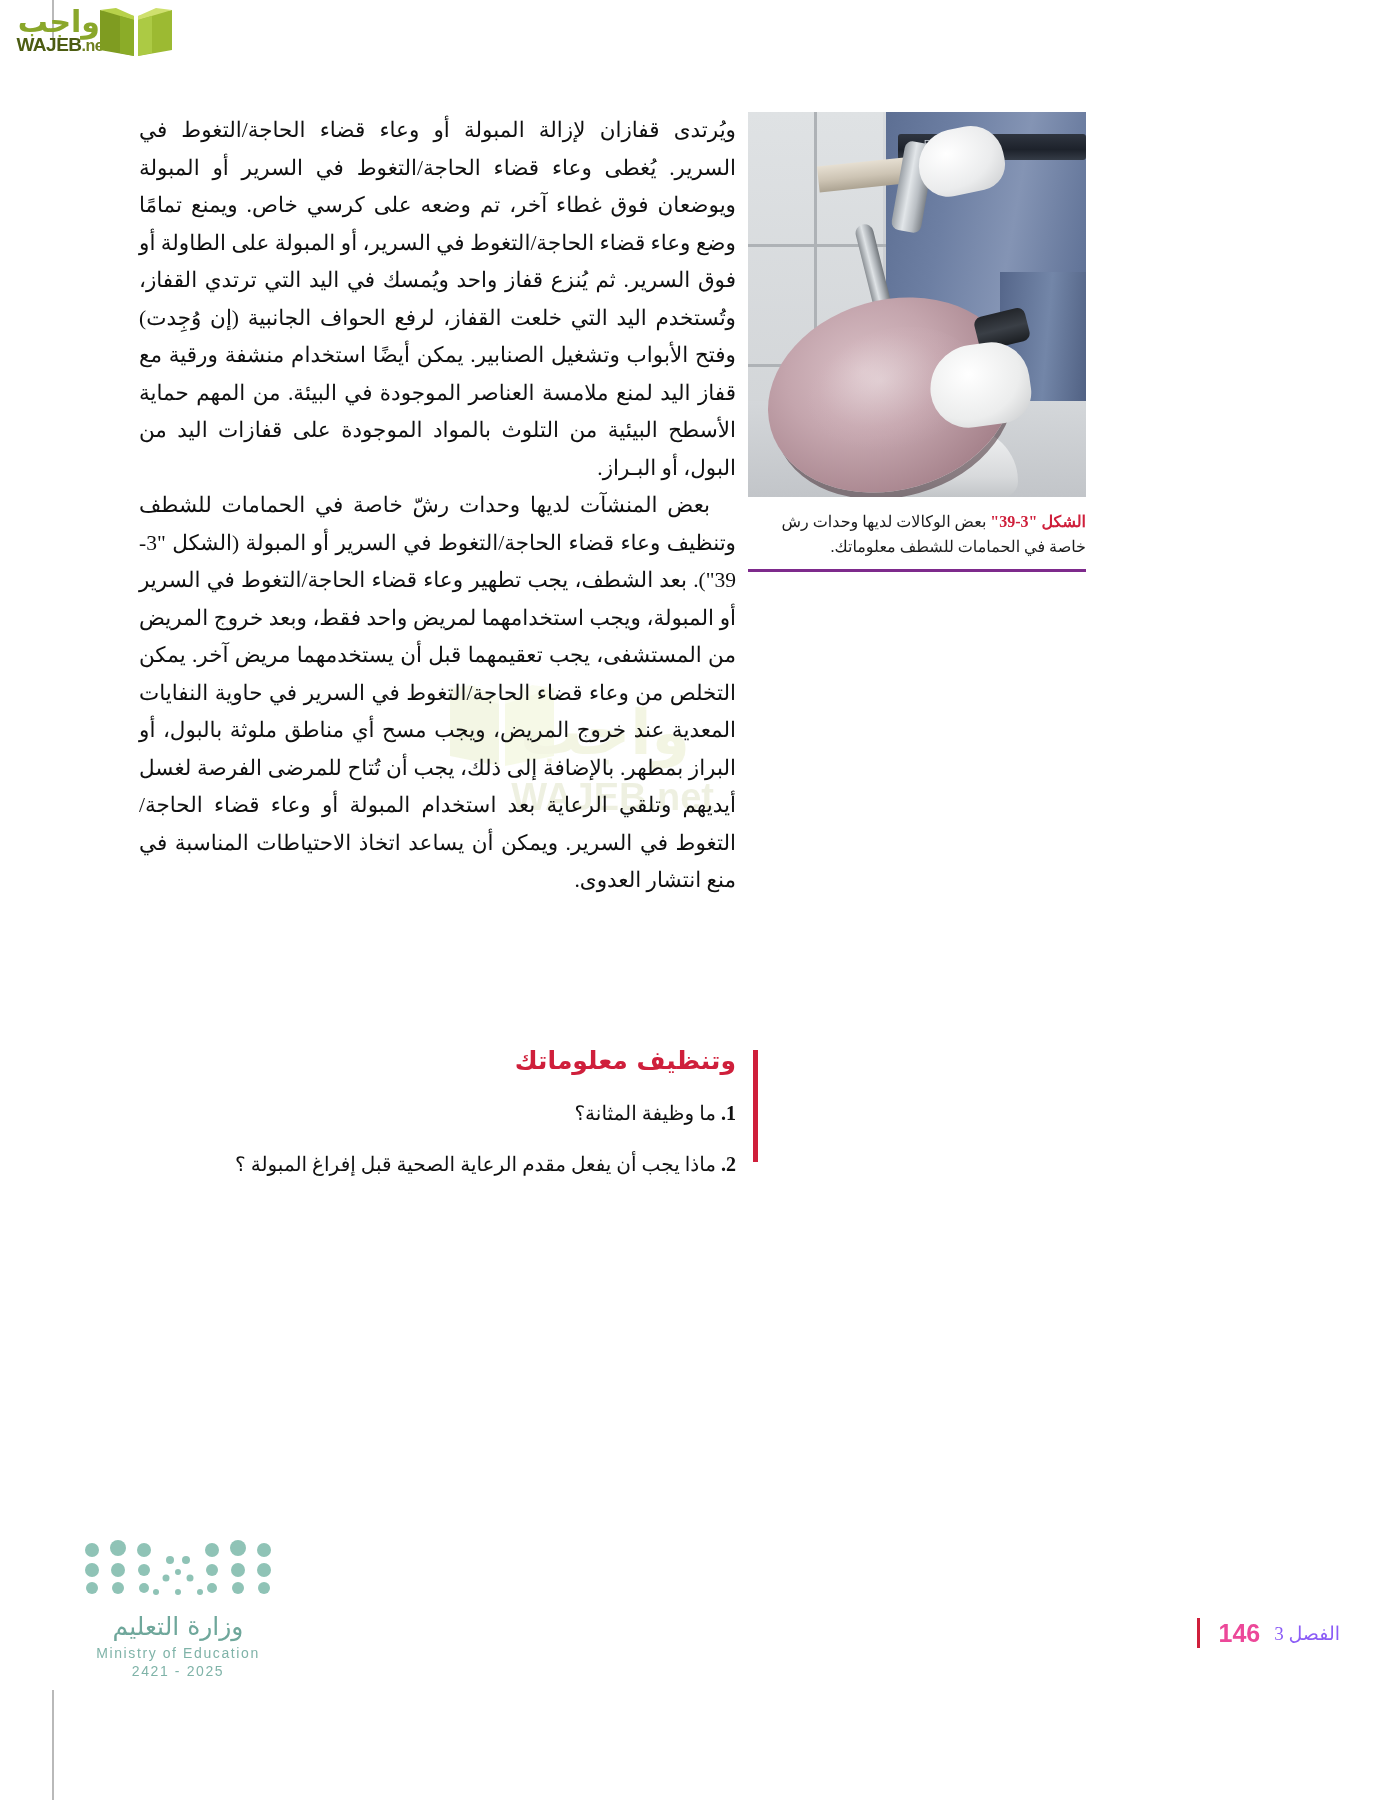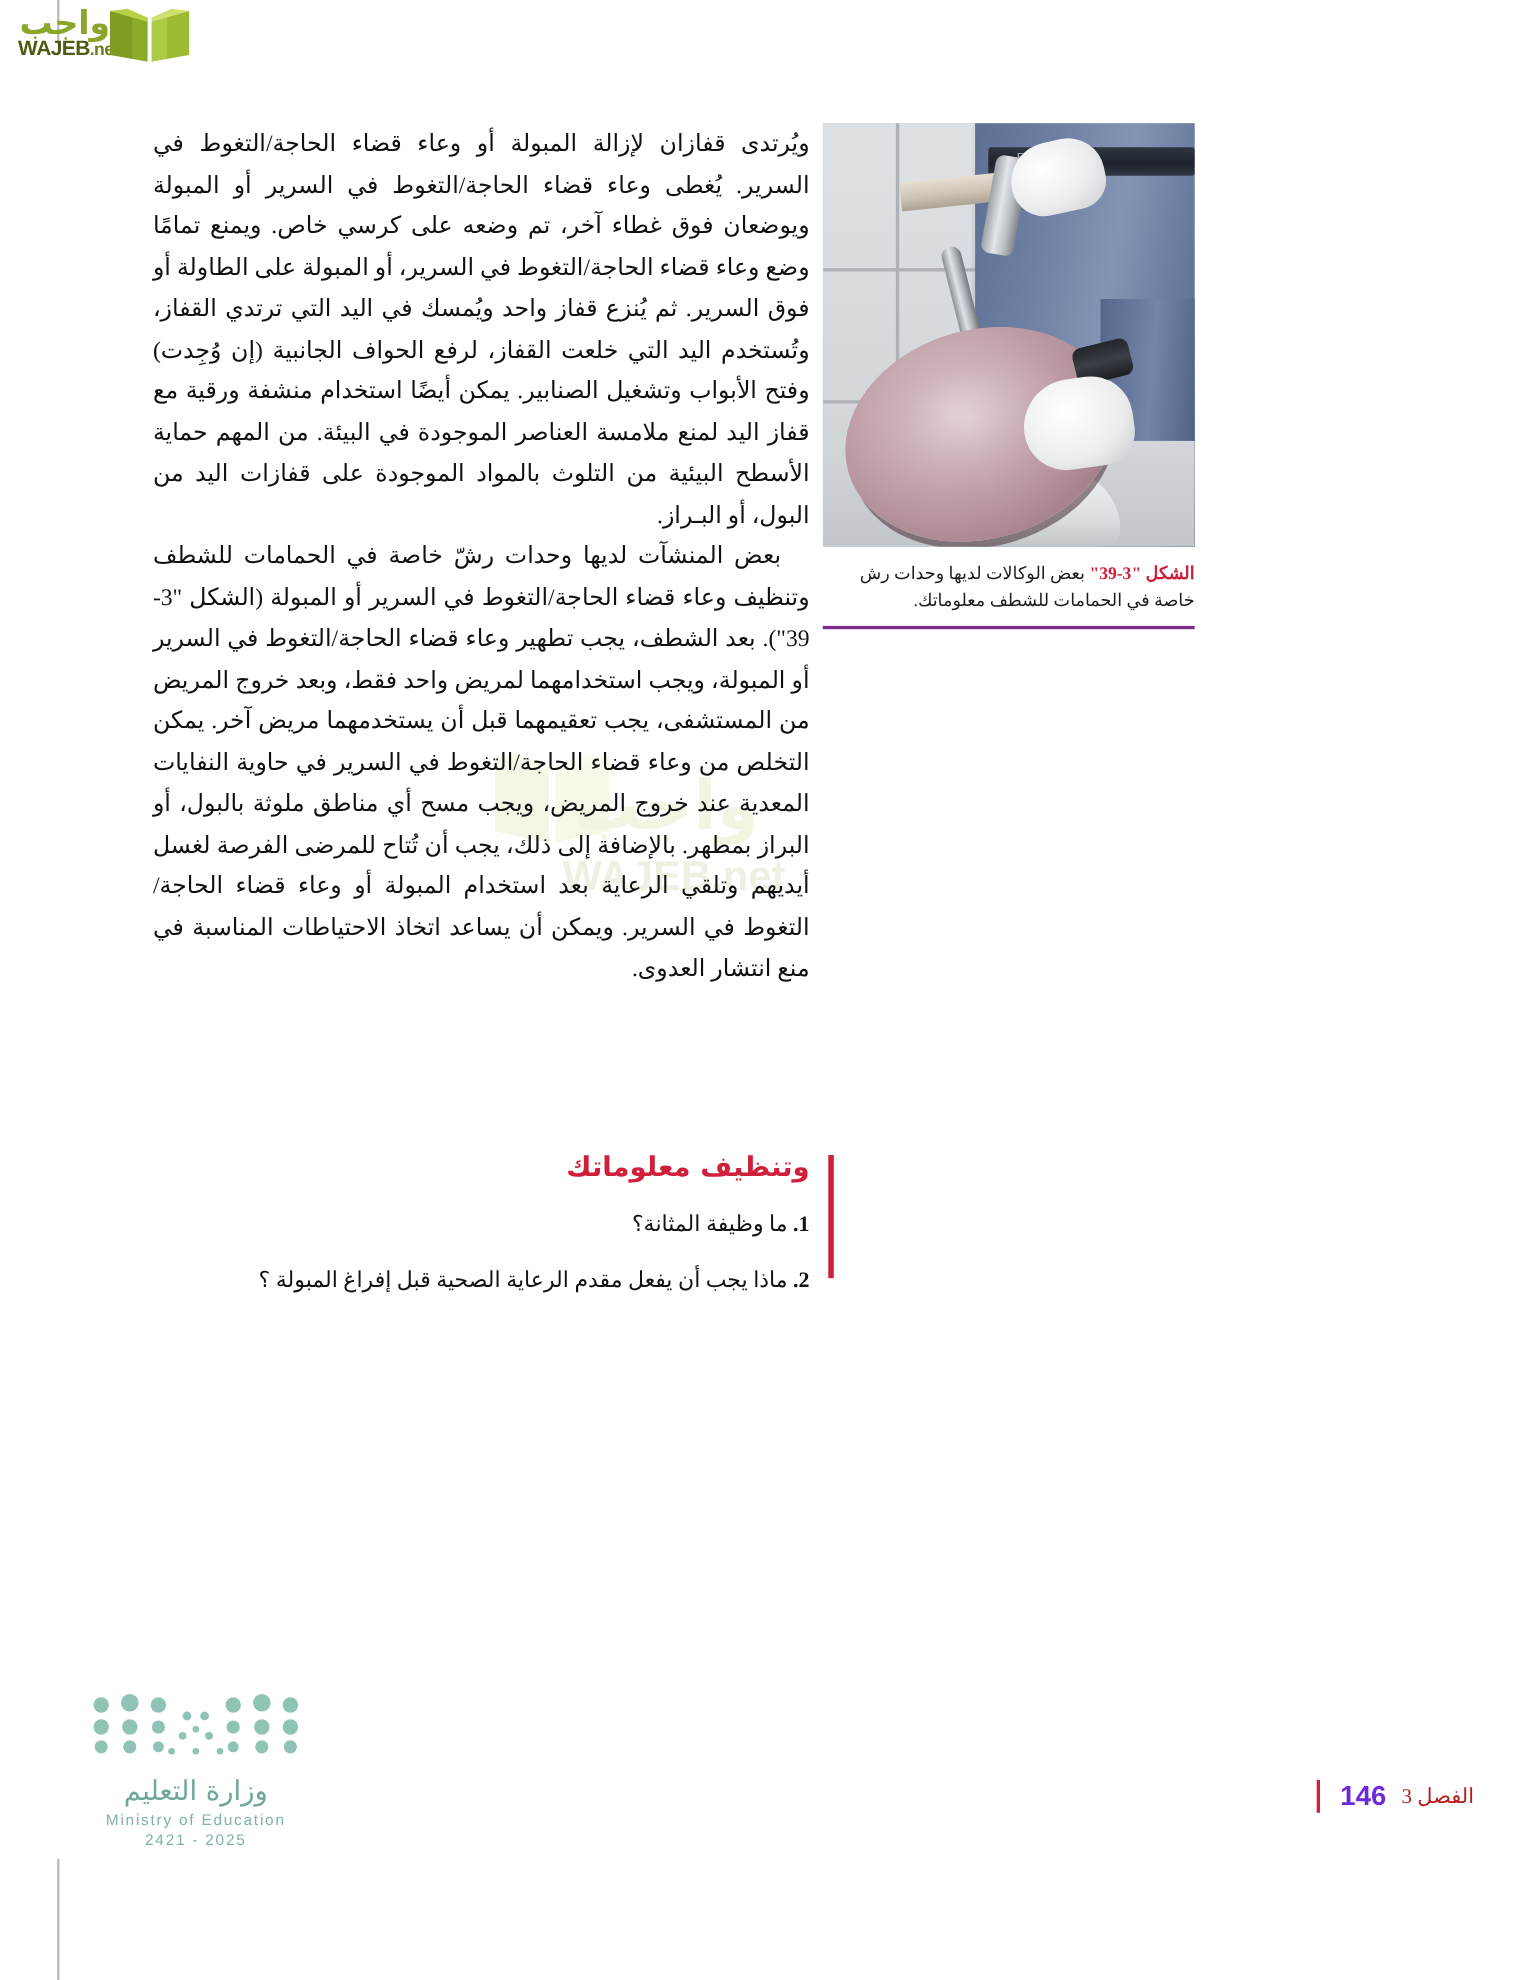--- a/index.html
+++ b/index.html
@@ -332,28 +332,28 @@
     top: 1618px;
     width: 380px;
     display: flex;
     align-items: center;
     justify-content: flex-start;
     direction: rtl;
   }
   .footer-chapter {
     font-family: "Liberation Serif","DejaVu Serif", serif;
     font-size: 19px;
-    color: #b91c1c;
+    color: #8b5cf6;
     direction: rtl;
   }
   .footer-page {
     font-family: "Liberation Sans", sans-serif;
     font-size: 25px;
     font-weight: bold;
-    color: #6d28d9;
+    color: #ec4899;
     margin-right: 14px;
   }
   .footer-sep {
     width: 3px;
     height: 30px;
     background: #cf1f3b;
     margin-right: 18px;
   }
 </style>
 </head>

